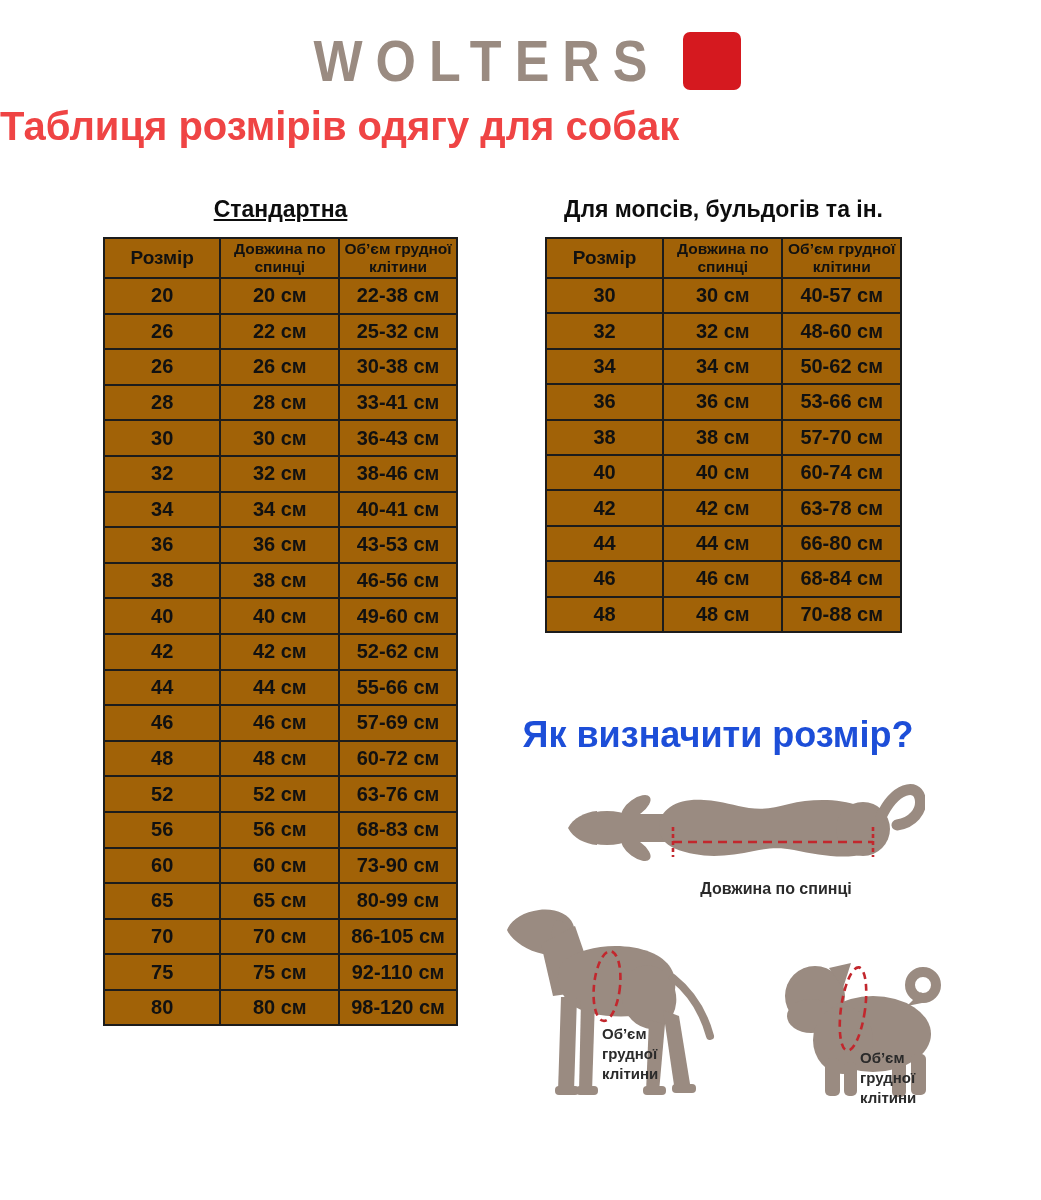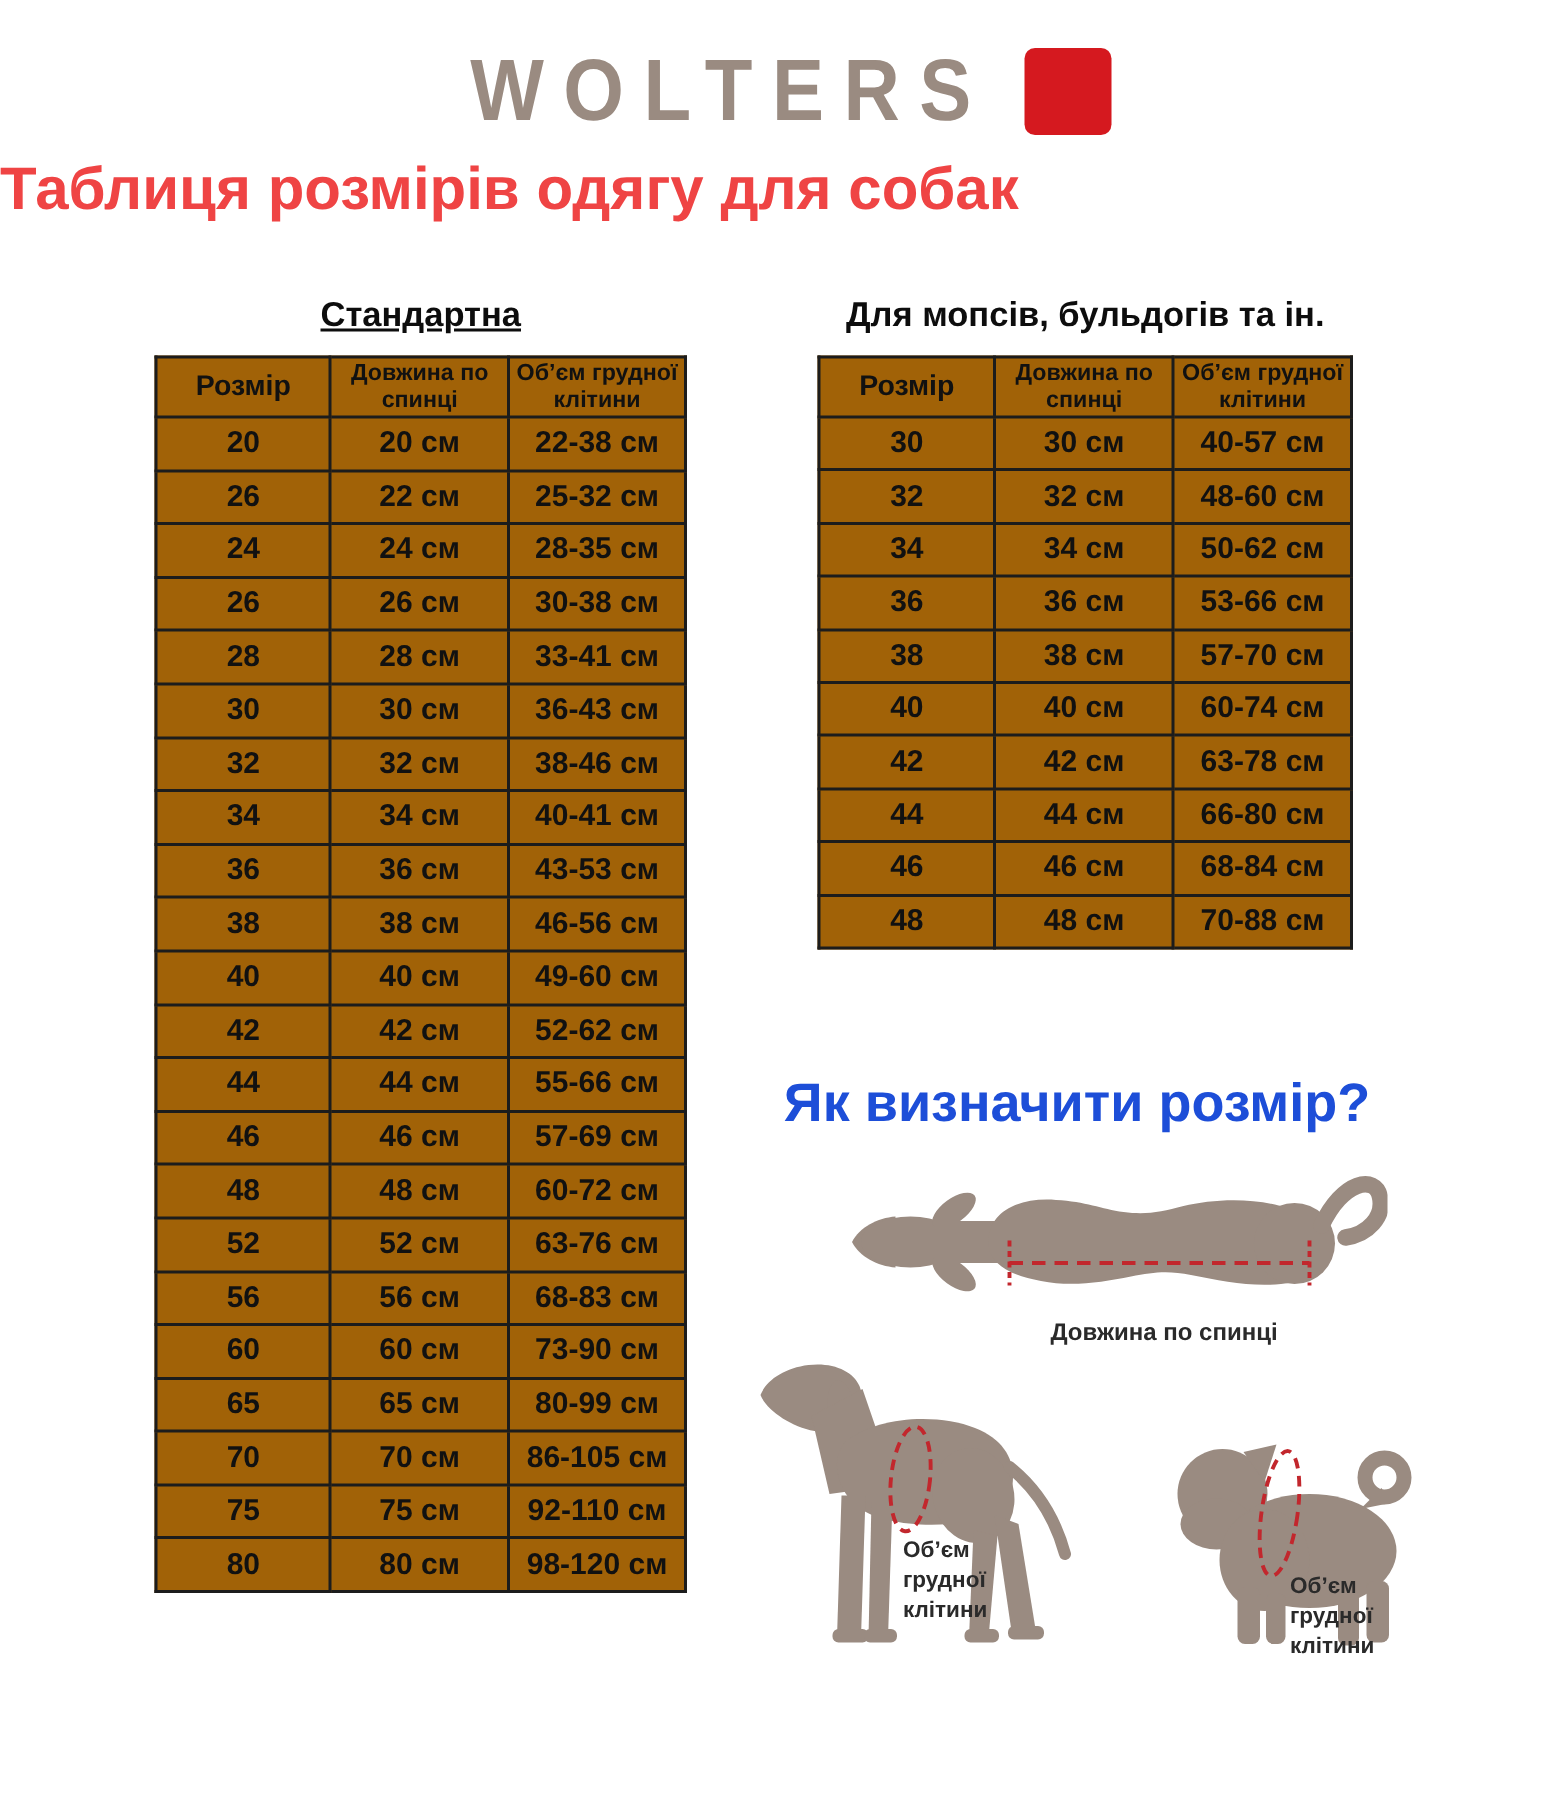--- a/index.html
+++ b/index.html
@@ -110,25 +110,20 @@
         </tr>
         <tr>
           <td>20</td>
           <td>20 см</td>
           <td>22-38 см</td>
         </tr>
         <tr>
           <td>26</td>
           <td>22 см</td>
           <td>25-32 см</td>
-        </tr>
-        <tr>
-          <td>24</td>
-          <td>24 см</td>
-          <td>28-35 см</td>
         </tr>
         <tr>
           <td>26</td>
           <td>26 см</td>
           <td>30-38 см</td>
         </tr>
         <tr>
           <td>28</td>
           <td>28 см</td>
           <td>33-41 см</td>

